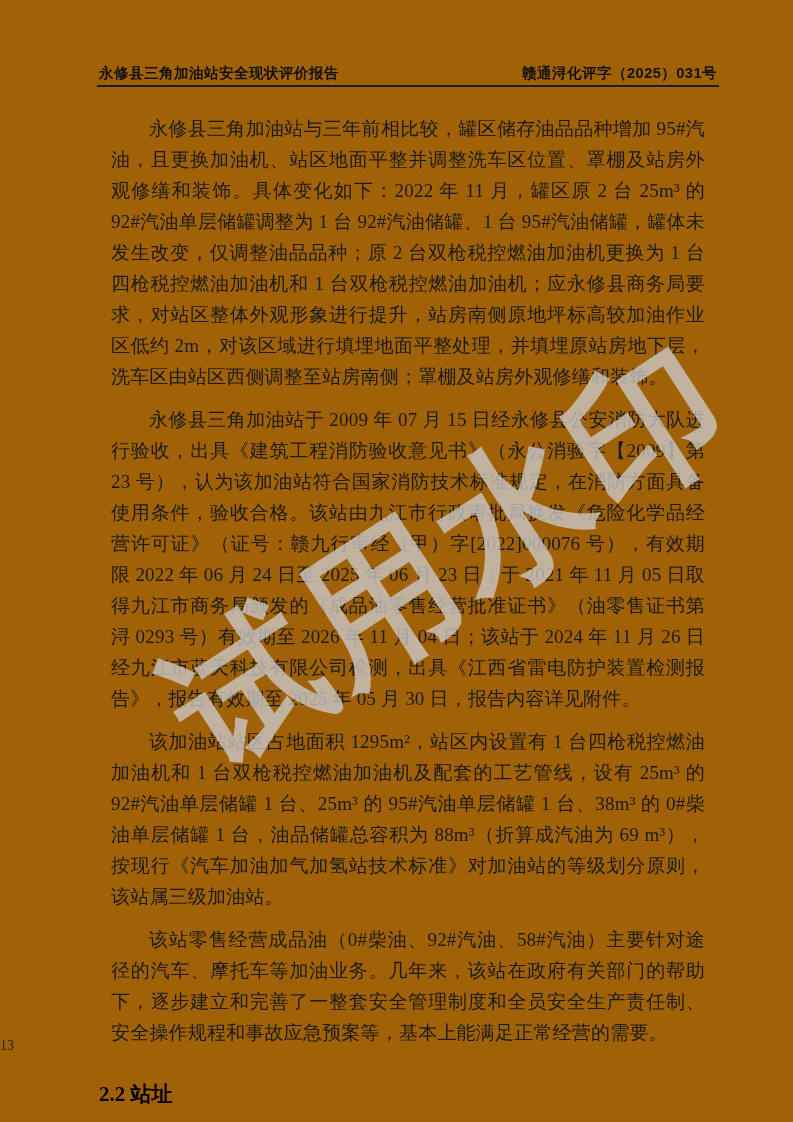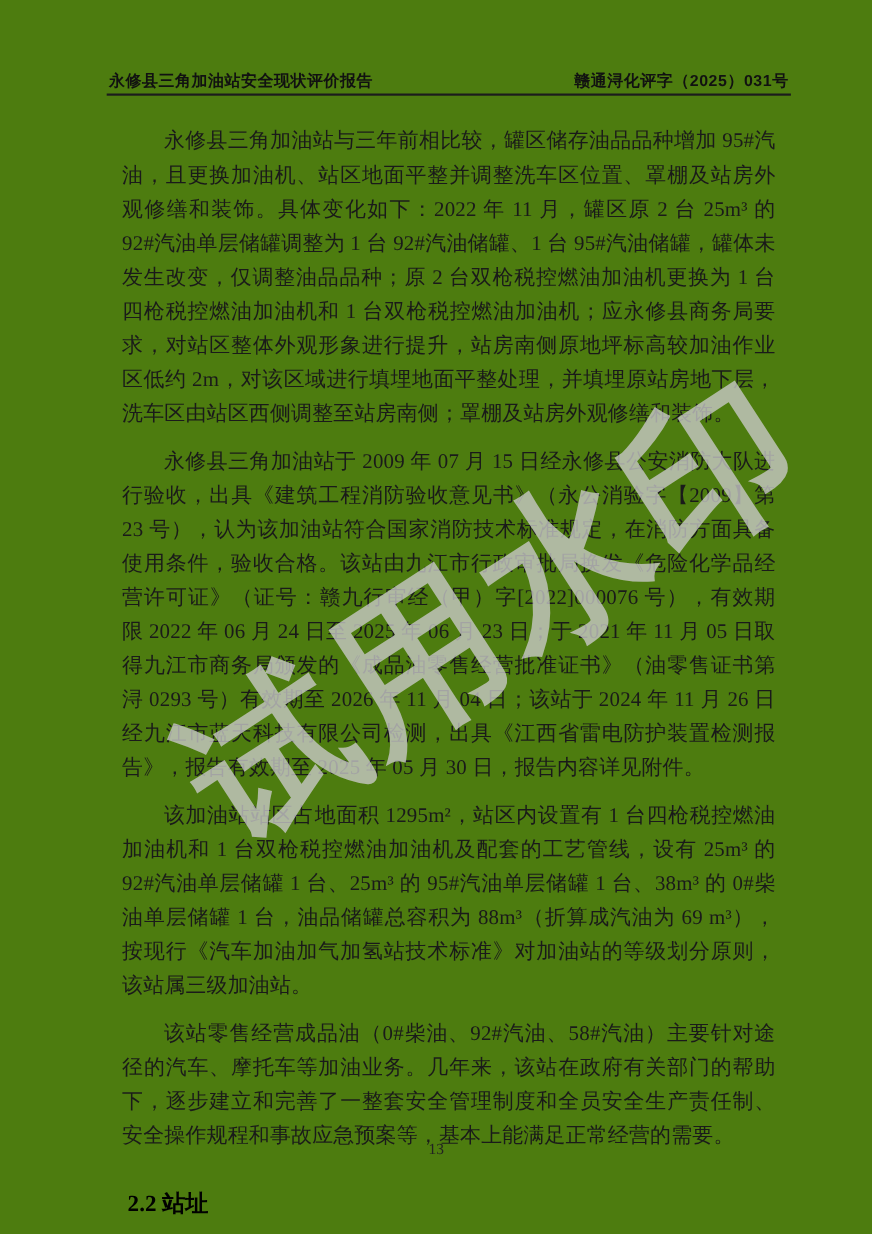--- a/index.html
+++ b/index.html
@@ -4,21 +4,21 @@
 <style>
   html, body {
     margin: 0;
     padding: 0;
     background: #ffffff;
   }
   .page {
     position: relative;
     width: 793px;
     height: 1122px;
-    background: #4d7c0f;
+    background: #a16207;
     overflow: hidden;
     font-family: "Liberation Serif", "DejaVu Serif", serif;
     color: #1a1a1a;
   }
   .header {
     position: absolute;
     left: 99px;
     top: 64px;
     width: 618px;
     display: flex;
@@ -46,34 +46,34 @@
   }
   .content p {
     margin: 12px;
     font-size: 19px;
     line-height: 31px;
     text-align: justify;
     text-indent: 2em;
     letter-spacing: 0.2px;
   }
   .section-heading {
-    margin: 17px;
+    margin: 0;
     margin-top: 32px;
     font-size: 21px;
     line-height: 28px;
     font-weight: bold;
     color: #000;
     font-family: "Liberation Serif", "DejaVu Serif", serif;
   }
   .footer {
     position: absolute;
     left: 0;
     top: 1038px;
     width: 793px;
-    text-align: center;
+    text-align: left;
     font-size: 14px;
     color: #222;
   }
   .watermark {
     position: absolute;
     left: 110px;
     top: 475px;
     width: 680px;
     text-align: center;
     font-size: 150px;

